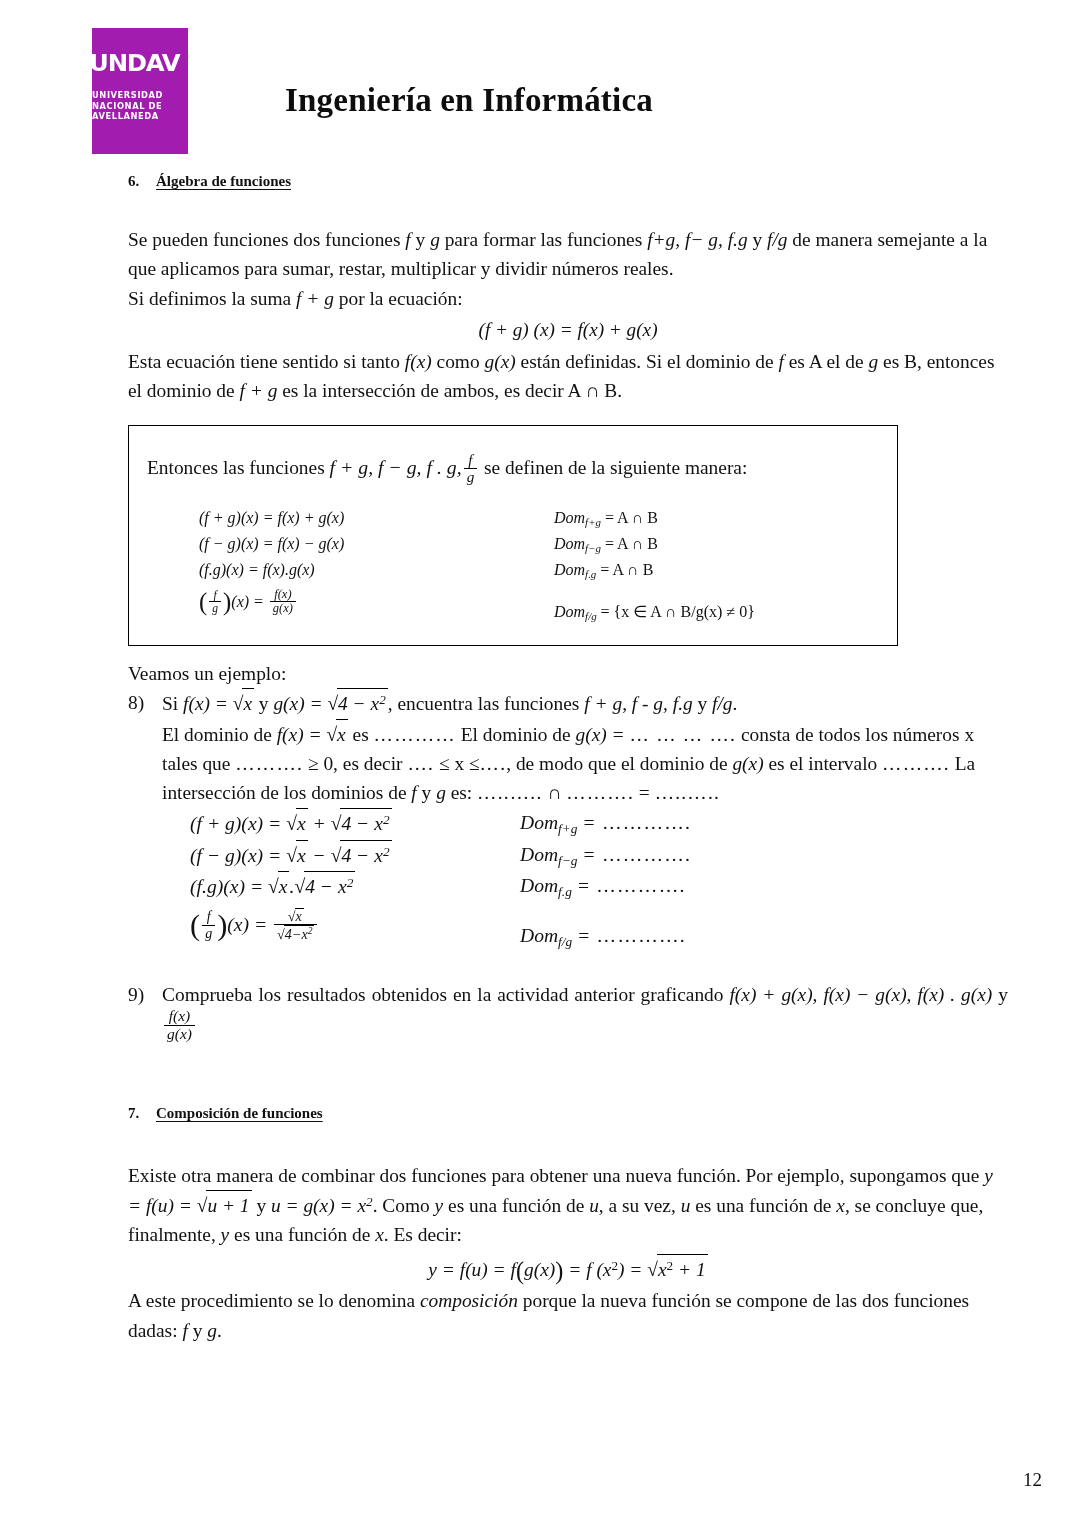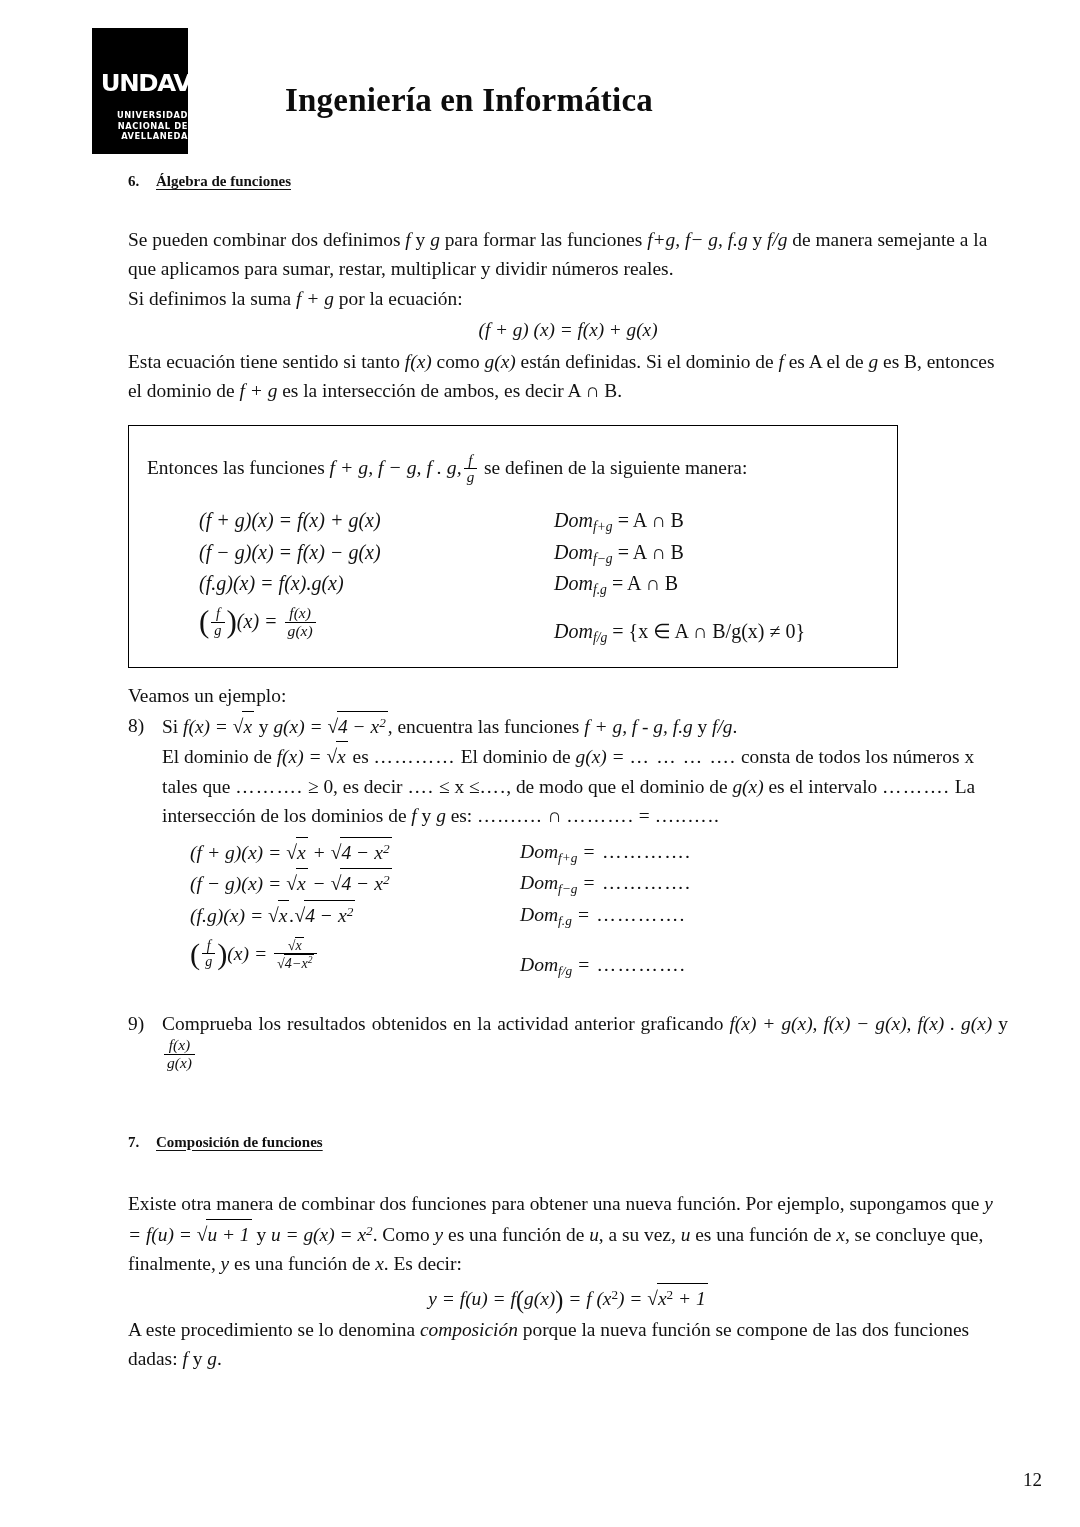--- a/index.html
+++ b/index.html
@@ -20,24 +20,24 @@
   .header {
     position: absolute;
     left: 0; top: 0;
     width: 1080px;
     height: 170px;
   }
   .logo-box {
     position: absolute;
     left: 92px; top: 28px;
     width: 96px; height: 126px;
-    background: #000000;
+    background: #a21caf;
     box-sizing: border-box;
-    padding-top: 44px;
-    text-align: right;
+    padding-top: 24px;
+    text-align: left;
   }
   .logo-mark {
     font-family: "DejaVu Sans", sans-serif;
     font-weight: 700;
     font-size: 23px;
     letter-spacing: -1.2px;
     color: #ffffff;
     line-height: 1;
     transform: scaleX(1.06);
   }
@@ -105,21 +105,21 @@
 
   .formula-grid {
     display: grid;
     grid-template-columns: 355px auto;
     margin-top: 20px;
     margin-left: 52px;
     row-gap: 1px;
     align-items: start;
   }
   .formula-grid .cell {
-    font-size: 20px;
+    font-size: 16px;
     line-height: 1.45;
     white-space: nowrap;
   }
   .formula-grid .cell.tall { line-height: 1.1; }
 
   
   .math { font-style: italic; font-family: "Liberation Serif", serif; }
   .up { font-style: normal; }
   sub.m { font-style: italic; font-size: 0.68em; vertical-align: -0.28em; }
   sup.m { font-style: italic; font-size: 0.68em; vertical-align: 0.48em; }
@@ -168,21 +168,20 @@
     font-size: 19.4px;
     line-height: 1.52;
   }
   .item .marker { width: 34px; flex: 0 0 34px; }
   .item .content { flex: 1 1 auto; }
   .item9 .content { text-align: justify; }
 
   .ex-grid {
     display: grid;
     grid-template-columns: 330px auto;
-    margin-top: 6px;
     margin-left: 62px;
     row-gap: 1px;
     align-items: start;
   }
   .ex-grid .cell {
     font-size: 19.6px;
     line-height: 1.5;
     white-space: nowrap;
   }
 
@@ -209,21 +208,21 @@
   <div class="doc-title">Ingeniería en Informática</div>
 </div>
 
 <div class="page">
 
   <h2 class="section" style="margin-bottom:34px;">
     <span class="num">6.</span>
     <span style="display:inline-block;width:13px;"></span><span class="ttl">Álgebra de funciones</span>
   </h2>
 
-  <p class="body"><span>Se pueden combinar dos definimos </span><span class="mi">f</span><span> y </span><span class="mi">g</span><span> para formar las funciones </span><span class="mi">f+g, f− g, f.g</span><span> y </span><span class="mi">f/g</span><span> de manera semejante a la que aplicamos para sumar, restar, multiplicar y dividir números reales.</span></p>
+  <p class="body"><span>Se pueden funciones dos funciones </span><span class="mi">f</span><span> y </span><span class="mi">g</span><span> para formar las funciones </span><span class="mi">f+g, f− g, f.g</span><span> y </span><span class="mi">f/g</span><span> de manera semejante a la que aplicamos para sumar, restar, multiplicar y dividir números reales.</span></p>
 
   <p class="body"><span>Si definimos la suma </span><span class="mi">f + g</span><span> por la ecuación:</span></p>
 
   <div class="center-eq">
     <span class="math" style="font-size:0.99em;margin-top:17px;">(<span class="mi">f</span> + <span class="mi">g</span>) (<span class="mi">x</span>) = <span class="mi">f</span>(<span class="mi">x</span>) + <span class="mi">g</span>(<span class="mi">x</span>)</span>
   </div>
 
   <p class="body"><span>Esta ecuación tiene sentido si tanto </span><span class="mi">f(x)</span><span> como </span><span class="mi">g(x)</span><span> están definidas. Si el dominio de </span><span class="mi">f</span><span> es A el de </span><span class="mi">g</span><span> es B, entonces el dominio de </span><span class="mi">f + g</span><span> es la intersección de ambos, es decir A ∩ B.</span></p>
 
   <div class="defbox">

